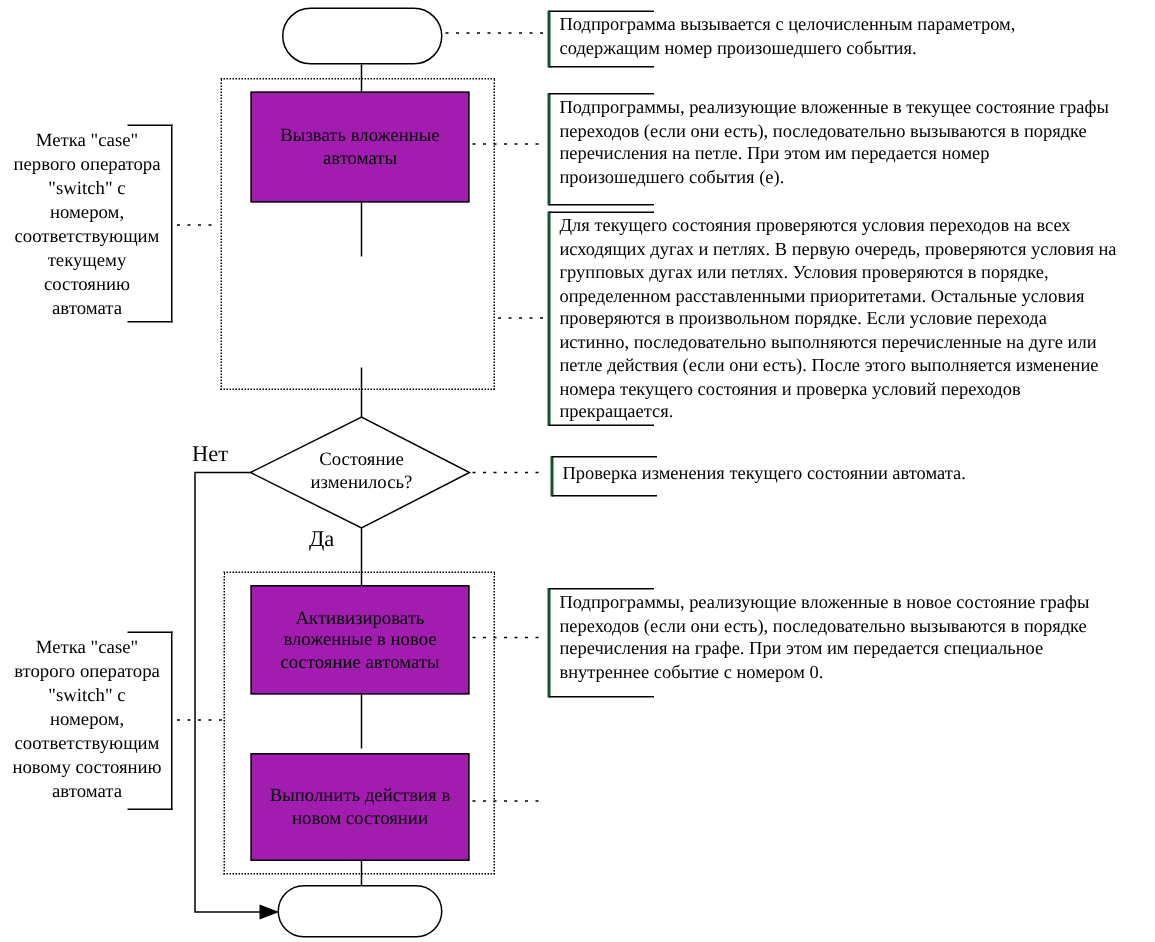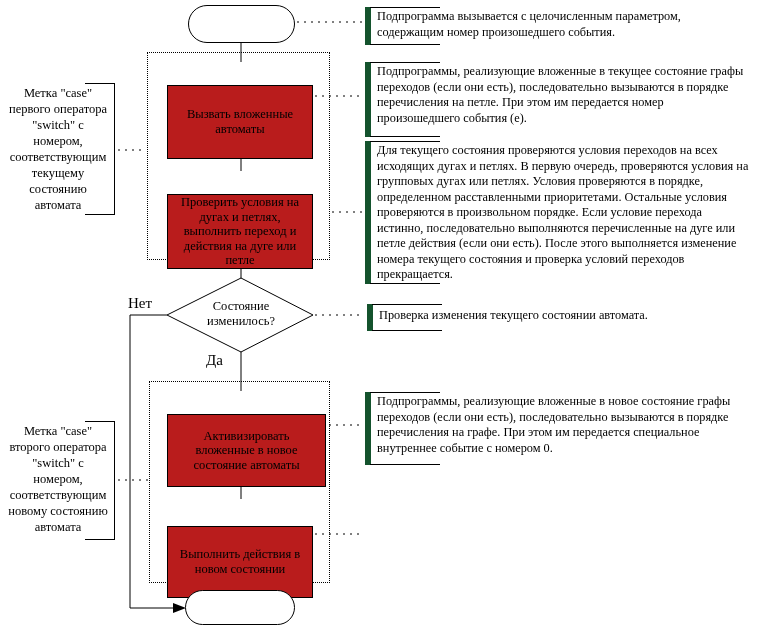--- a/index.html
+++ b/index.html
@@ -1,26 +1,26 @@
 <!DOCTYPE html>
 <html><head>
 <meta charset="utf-8">
 <style>
   html,body{margin:0;padding:0;background:#fff;}
   #canvas{position:relative;width:770px;height:628px;background:#fff;color:#000;
           font-family:"Liberation Serif", serif;overflow:hidden;}
   .abs{position:absolute;box-sizing:border-box;}
   .overlay{position:absolute;left:0;top:0;}
-  .box{border:1px solid #000;background:#b91c1c;display:flex;align-items:center;justify-content:center;
-       text-align:center;font-size:12.5px;line-height:14.6px;white-space:pre-line;margin-top:24px;}
+  .box{border:1px solid #000;background:#a21caf;display:flex;align-items:center;justify-content:center;
+       text-align:center;font-size:12.5px;line-height:14.6px;white-space:pre-line;}
   .stadium{border:1px solid #000;background:#fff;border-radius:20px;}
   .dotrect{border:1px dotted #000;}
   .dtext{font-size:12.5px;line-height:15px;text-align:center;white-space:pre-line;}
   .small{font-size:15px;line-height:14px;}
-  .note{border-left:6px solid #14532d;font-size:12.3px;line-height:15.5px;white-space:pre-line;
+  .note{border-left:2px solid #14532d;font-size:12.3px;line-height:15.5px;white-space:pre-line;
         padding:2px 0 0 6px;}
   .note::before,.note::after{content:"";position:absolute;left:-1px;width:70px;height:1px;background:#000;}
   .note::before{top:0;}
   .note::after{bottom:0;}
   .sidelabel{border-right:1px solid #000;font-size:12.5px;text-align:center;white-space:pre-line;
              padding:2px 3px 0 0;}
   .sidelabel::before,.sidelabel::after{content:"";position:absolute;right:-1px;width:30px;height:1px;background:#000;}
   .sidelabel::before{top:0;}
   .sidelabel::after{bottom:0;}
   .lh16{line-height:16px;}
@@ -54,36 +54,31 @@
     </g>
   </svg>
 
   <div class="abs stadium" style="left:188px;top:5px;width:107px;height:38px;"></div>
 
   <div class="abs dotrect" style="left:147px;top:52px;width:183px;height:208px;"></div>
 
   <div class="abs box" style="left:167px;top:61px;width:146px;height:74px;">Вызвать вложенные
 автоматы</div>
 
-  <div class="abs box" style="left:167px;top:170px;width:146px;height:75px;">Проверить условия на
-дугах и петлях,
-выполнить переход и
-действия на дуге или
-петле</div>
 
   <div class="abs dtext" style="left:176px;top:299px;width:130px;">Состояние
 изменилось?</div>
 
   <div class="abs small" style="left:128px;top:296px;">Нет</div>
 
   <div class="abs small" style="left:206px;top:353px;">Да</div>
 
   <div class="abs dotrect" style="left:149px;top:381px;width:181px;height:202px;"></div>
 
-  <div class="abs box" style="left:167px;top:390px;width:159px;height:73px;">Активизировать
+  <div class="abs box" style="left:167px;top:390px;width:146px;height:73px;">Активизировать
 вложенные в новое
 состояние автоматы</div>
 
   <div class="abs box" style="left:167px;top:502px;width:146px;height:72px;">Выполнить действия в
 новом состоянии</div>
 
   <div class="abs stadium" style="left:185px;top:590px;width:110px;height:35px;"></div>
 
   <div class="abs sidelabel lh16" style="left:5px;top:83px;width:110px;height:132px;">Метка "case"
 первого оператора

